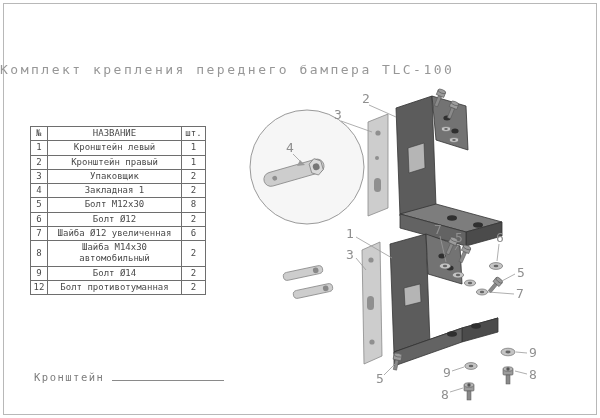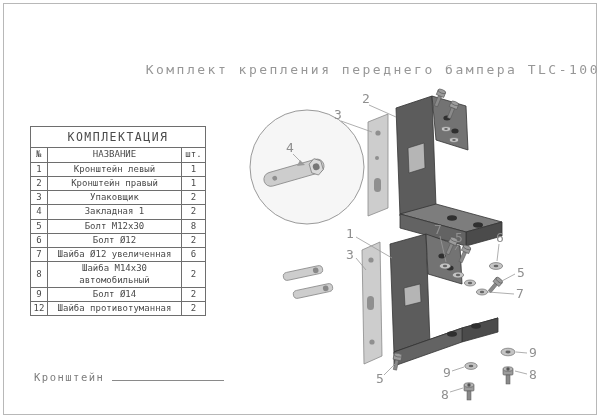--- a/index.html
+++ b/index.html
@@ -3,21 +3,21 @@
 <meta charset="utf-8">
 <style>
   html,body { margin:0; padding:0; }
   body {
     width:600px; height:418px; position:relative; overflow:hidden;
     background:#ffffff; font-family:"DejaVu Sans Mono", monospace;
   }
   .frame { position:absolute; left:3px; top:3px; right:3px; bottom:3px;
     border:1px solid #b8b8b8; pointer-events:none; }
   .title {
-    position:absolute; top:62px; left:0; width:100%; text-align:right;
+    position:absolute; top:62px; left:0; width:100%; text-align:left;
     font-size:13px; letter-spacing:2.5px; color:#979797; white-space:nowrap;
   }
   table.parts {
     position:absolute; left:30px; top:126px;
     border-collapse:collapse; color:#4a4a4a; font-size:9px; line-height:1.25;
     table-layout:fixed;
   }
   table.parts th, table.parts td {
     border:1px solid #6e6e6e; padding:1px 2px; text-align:center;
     font-weight:normal; overflow:hidden;
@@ -53,23 +53,20 @@
 <div class="title">Комплект крепления переднего бампера TLC-100</div>
 
 <table class="parts">
   <colgroup>
     <col style="width:17px">
     <col style="width:134px">
     <col style="width:24px">
   </colgroup>
   <thead>
     <tr>
-      <th colspan="3" class="tbl-title">КОМПЛЕКТАЦИЯ</th>
-    </tr>
-    <tr>
       <th>№</th>
       <th>НАЗВАНИЕ</th>
       <th>шт.</th>
     </tr>
   </thead>
   <tbody>
       <tr>
         <td>1</td>
         <td>Кронштейн левый</td>
         <td>1</td>
@@ -109,21 +106,21 @@
         <td>Шайба М14х30 автомобильный</td>
         <td>2</td>
       </tr>
       <tr>
         <td>9</td>
         <td>Болт Ø14</td>
         <td>2</td>
       </tr>
       <tr>
         <td>12</td>
-        <td>Шайба противотуманная</td>
+        <td>Болт противотуманная</td>
         <td>2</td>
       </tr>
     </tbody>
 </table>
 
 <div class="packer">
   <span>Кронштейн</span><span class="packer-line"></span>
 </div>
 
 <svg class="diagram" width="600" height="418" viewBox="0 0 600 418">

